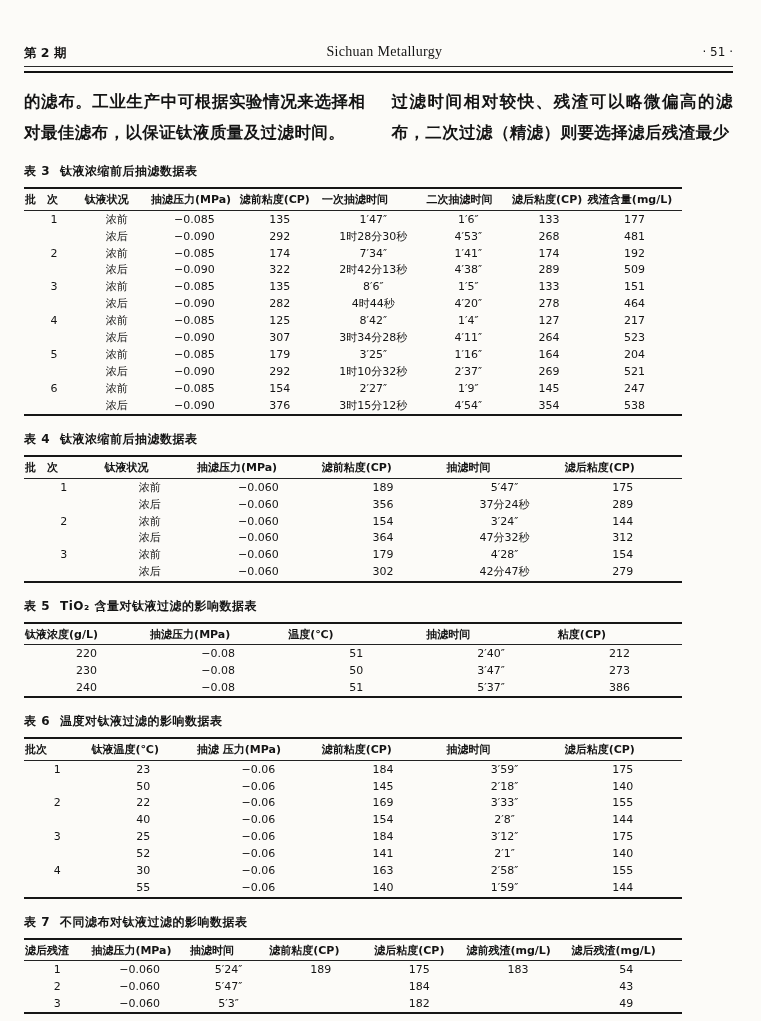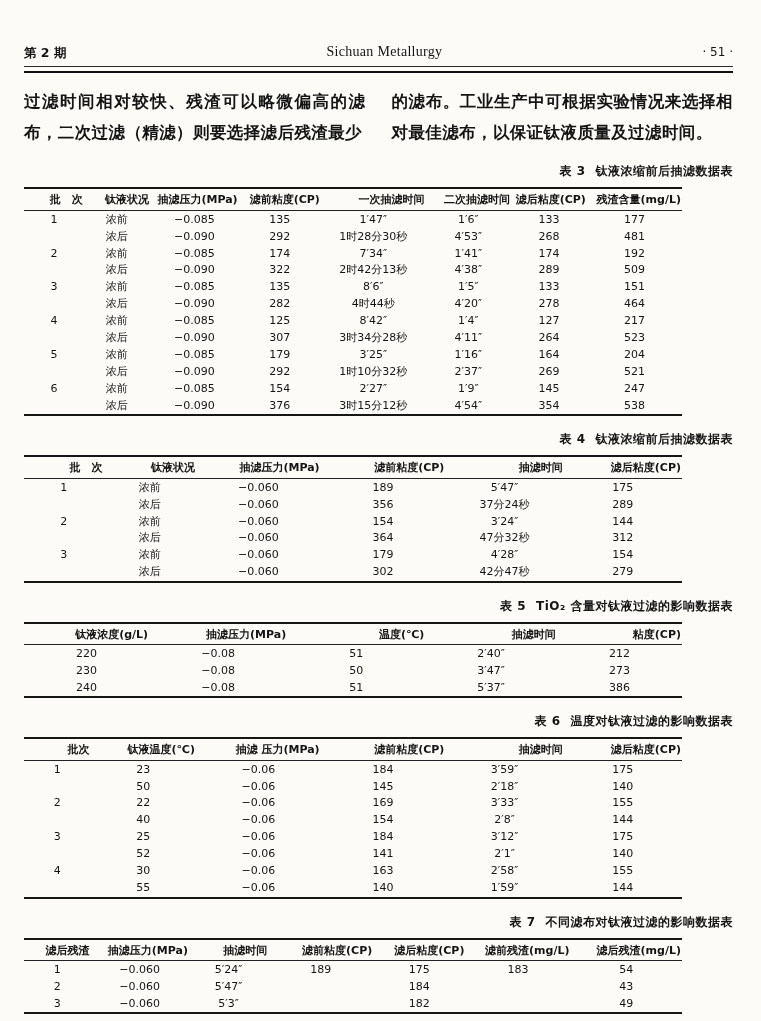--- a/index.html
+++ b/index.html
@@ -30,35 +30,35 @@
   }
   .intro p{
     flex:1 1 0;margin:0;
     font-size:16.5px;font-weight:600;
     line-height:1.85;letter-spacing:.4px;
     text-align:justify;text-justify:inter-character;
   }
   
   .tbl-section{margin-top:15px;}
   .tbl-caption{
-    text-align:right;font-size:12px;font-weight:bold;
+    text-align:left;font-size:12px;font-weight:bold;
     margin-bottom:7px;letter-spacing:.5px;
   }
   .tbl-caption .cap-label{margin-right:10px;}
   table.t{
     width:658px;margin-left:0;
     border-collapse:collapse;table-layout:fixed;
     font-size:11px;line-height:1.25;
     border-top:2.2px solid #161616;
     border-bottom:2.2px solid #161616;
   }
   table.t th{
     font-weight:bold;padding:4px 1px 3px;
     border-bottom:1.4px solid #222;
-    text-align:right;white-space:nowrap;overflow:hidden;
+    text-align:left;white-space:nowrap;overflow:hidden;
   }
   table.t td{
     padding:1.6px 1px;text-align:center;white-space:nowrap;overflow:hidden;
   }
   
   .t3 th:nth-child(1){width:9%}   .t3 th:nth-child(2){width:10%}
   .t3 th:nth-child(3){width:13.5%}.t3 th:nth-child(4){width:12.5%}
   .t3 th:nth-child(5){width:16%}  .t3 th:nth-child(6){width:13%}
   .t3 th:nth-child(7){width:11.5%}.t3 th:nth-child(8){width:14.5%}
 
@@ -86,22 +86,22 @@
 
   <header class="runhead">
     <span class="issue">第 2 期</span>
     <span class="journal">Sichuan Metallurgy</span>
     <span class="pageno">· 51 ·</span>
   </header>
   <div class="rule-thin"></div>
   <div class="rule-thick"></div>
 
   <main class="intro">
+    <p>的滤布。工业生产中可根据实验情况来选择相对最佳滤布，以保证钛液质量及过滤时间。</p>
     <p>过滤时间相对较快、残渣可以略微偏高的滤布，二次过滤（精滤）则要选择滤后残渣最少</p>
-    <p>的滤布。工业生产中可根据实验情况来选择相对最佳滤布，以保证钛液质量及过滤时间。</p>
   </main>
 
   <section class="tbl-section">
     <div class="tbl-caption">
       <span class="cap-label">表 3</span><span>钛液浓缩前后抽滤数据表</span>
     </div>
     <table class="t t3">
         <thead>
           <tr>
             <th>批　次</th>

